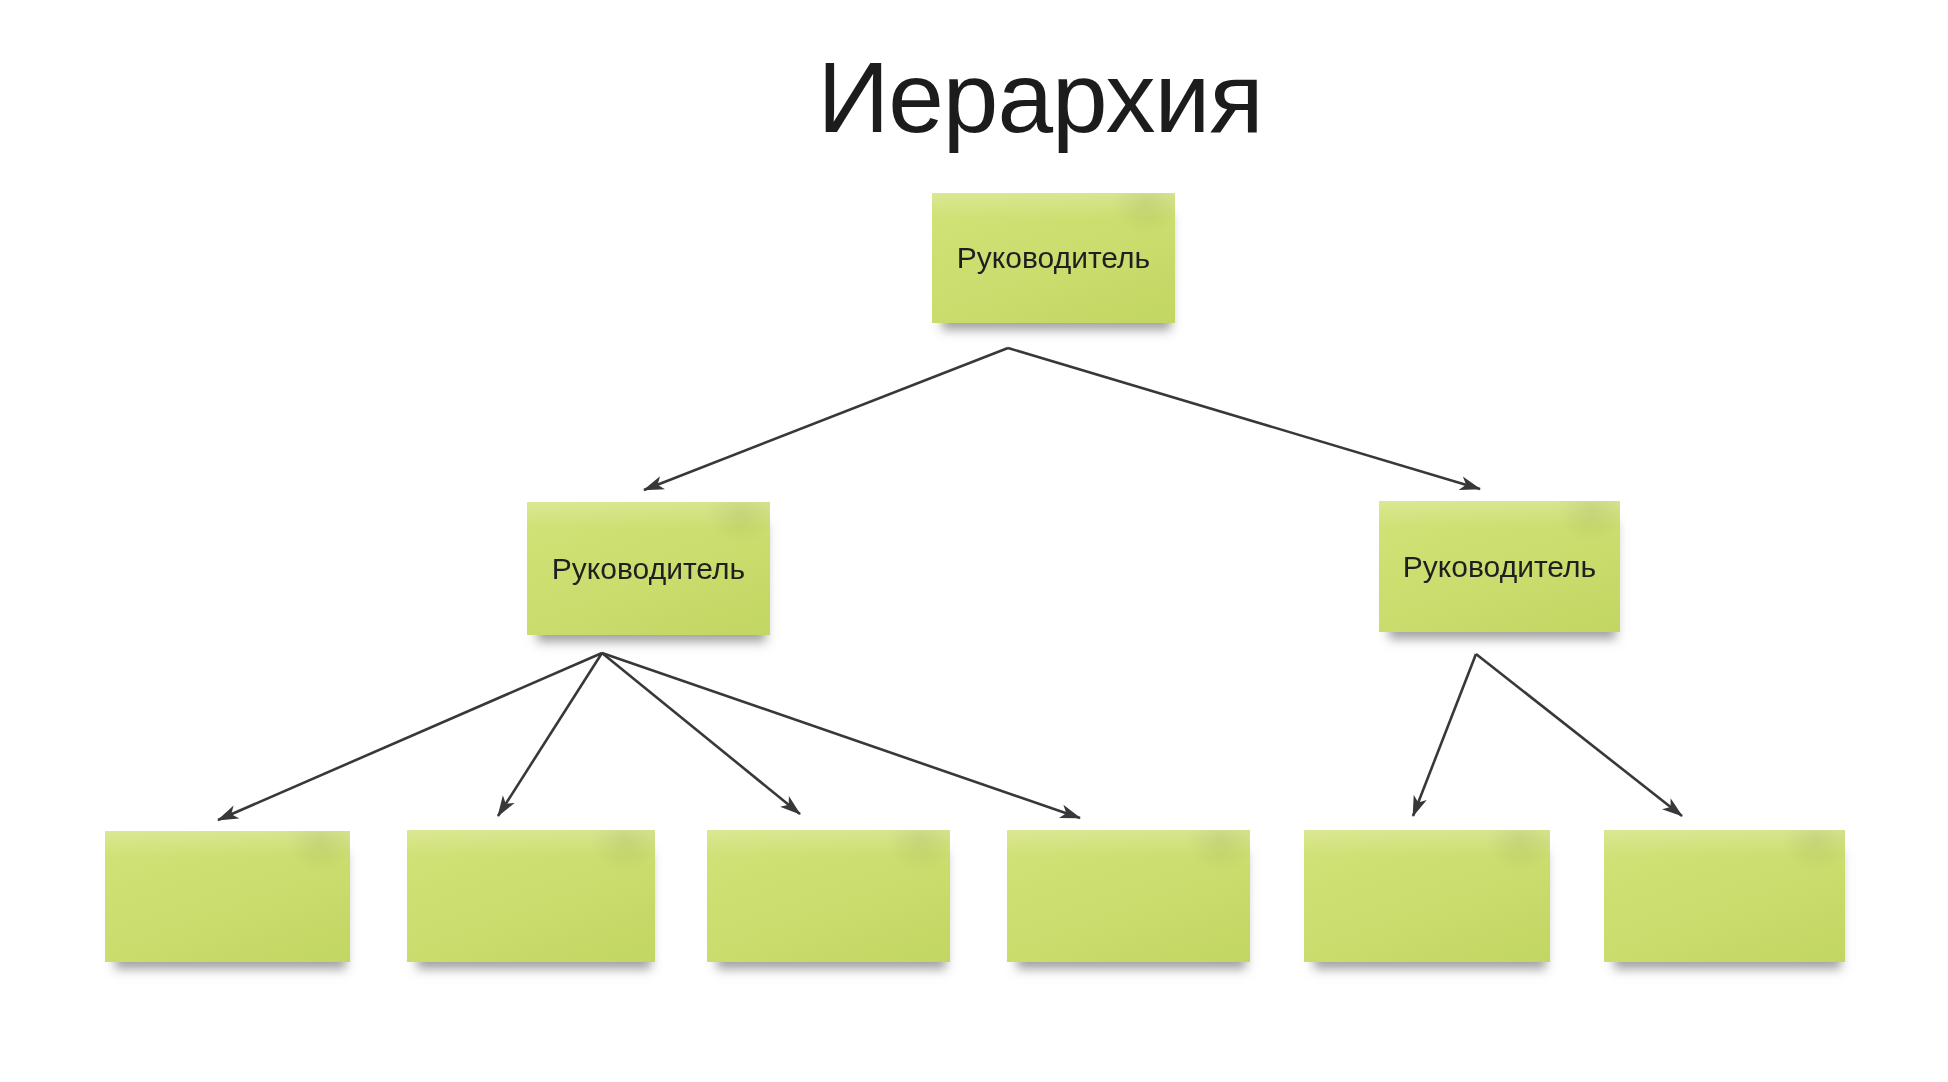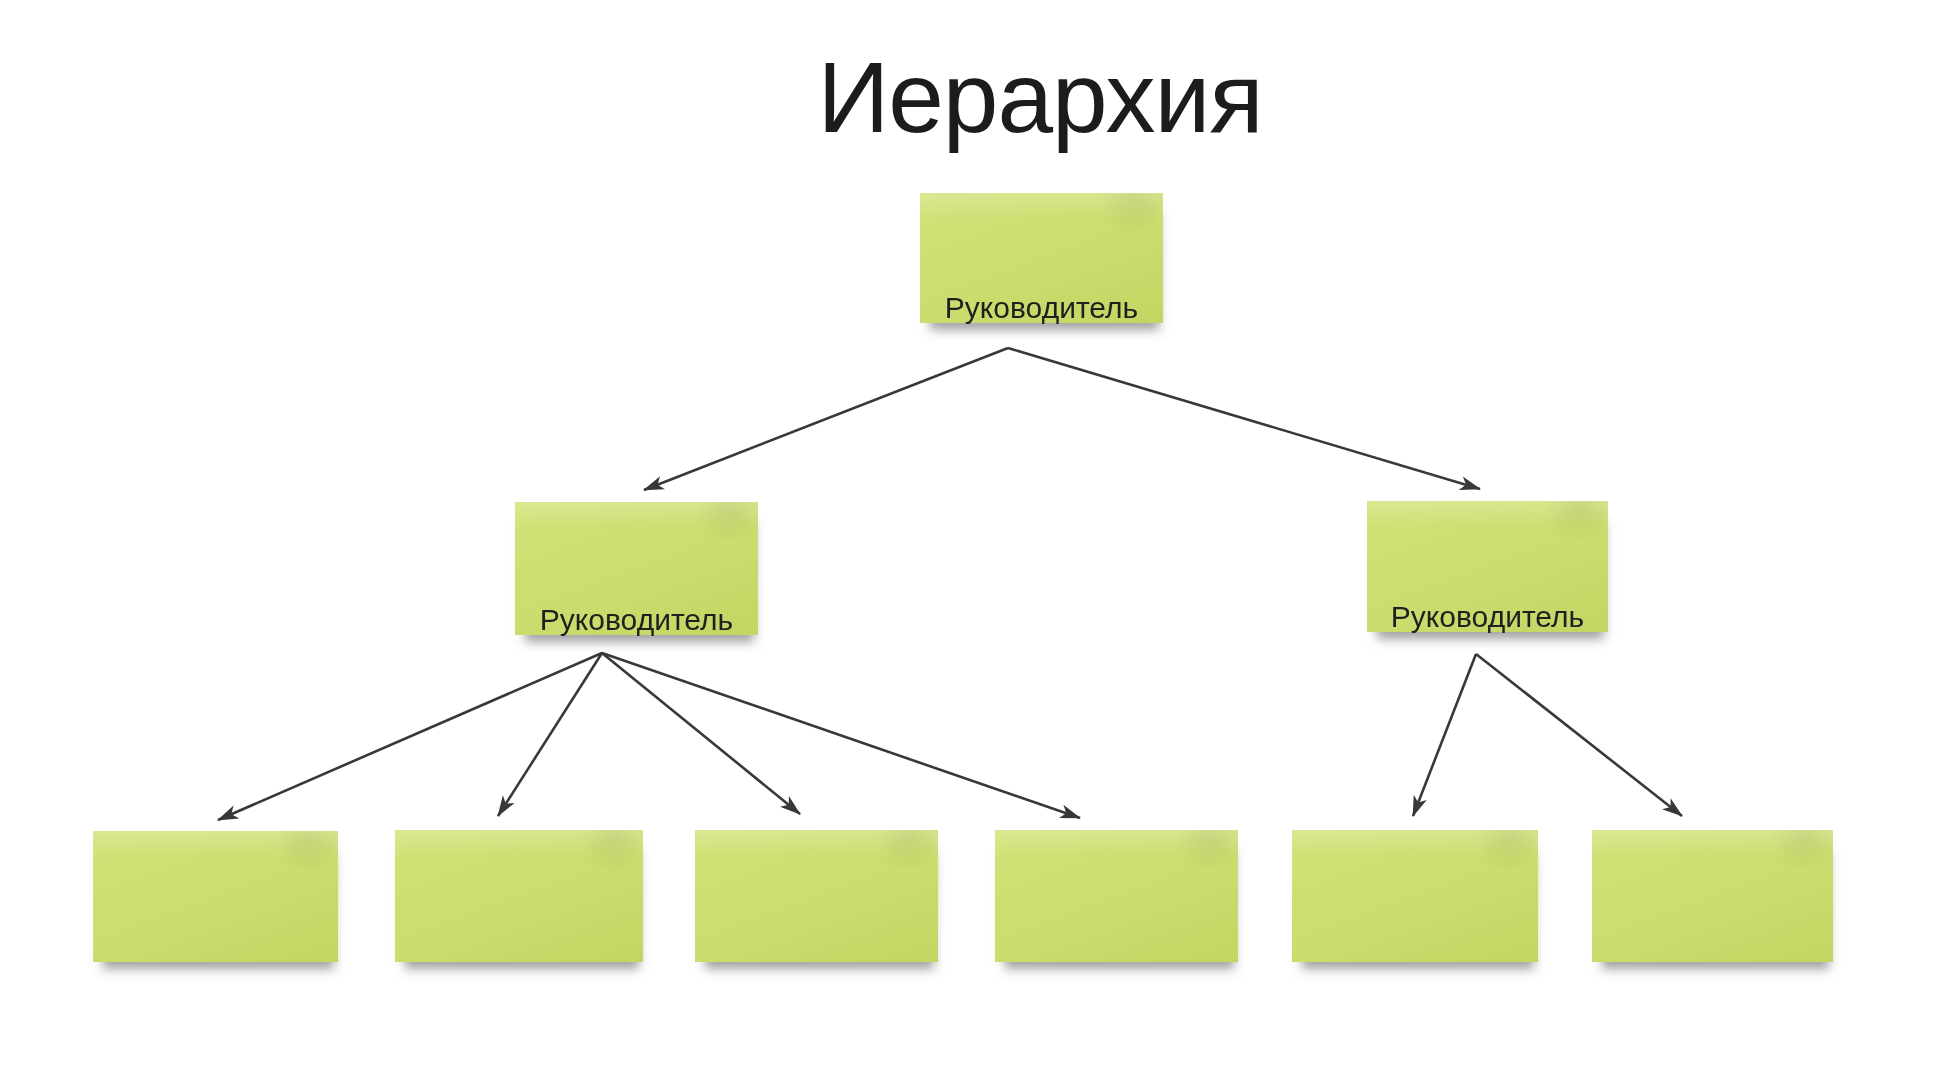--- a/index.html
+++ b/index.html
@@ -44,22 +44,23 @@
   }
   .sticky-note {
     position: absolute;
     box-sizing: border-box;
     background-image:
       linear-gradient(180deg, rgba(255,255,255,0.20) 0%, rgba(255,255,255,0) 20%),
       radial-gradient(circle at 88% 6%, rgba(0,0,0,0.07) 0%, rgba(0,0,0,0) 14%),
       linear-gradient(160deg, #d2e278 0%, #cbdd6e 52%, #c2d663 100%);
     box-shadow: 3px 14px 10px -7px rgba(70,70,70,0.50);
     display: flex;
-    align-items: flex-end;
+    align-items: center;
     justify-content: center;
+    margin-left: 12px;
   }
   .sticky-note-label {
     font-size: 30px;
     color: #1f1f1f;
     line-height: 1;
     white-space: nowrap;
     user-select: none;
   }
 </style>
 </head>

